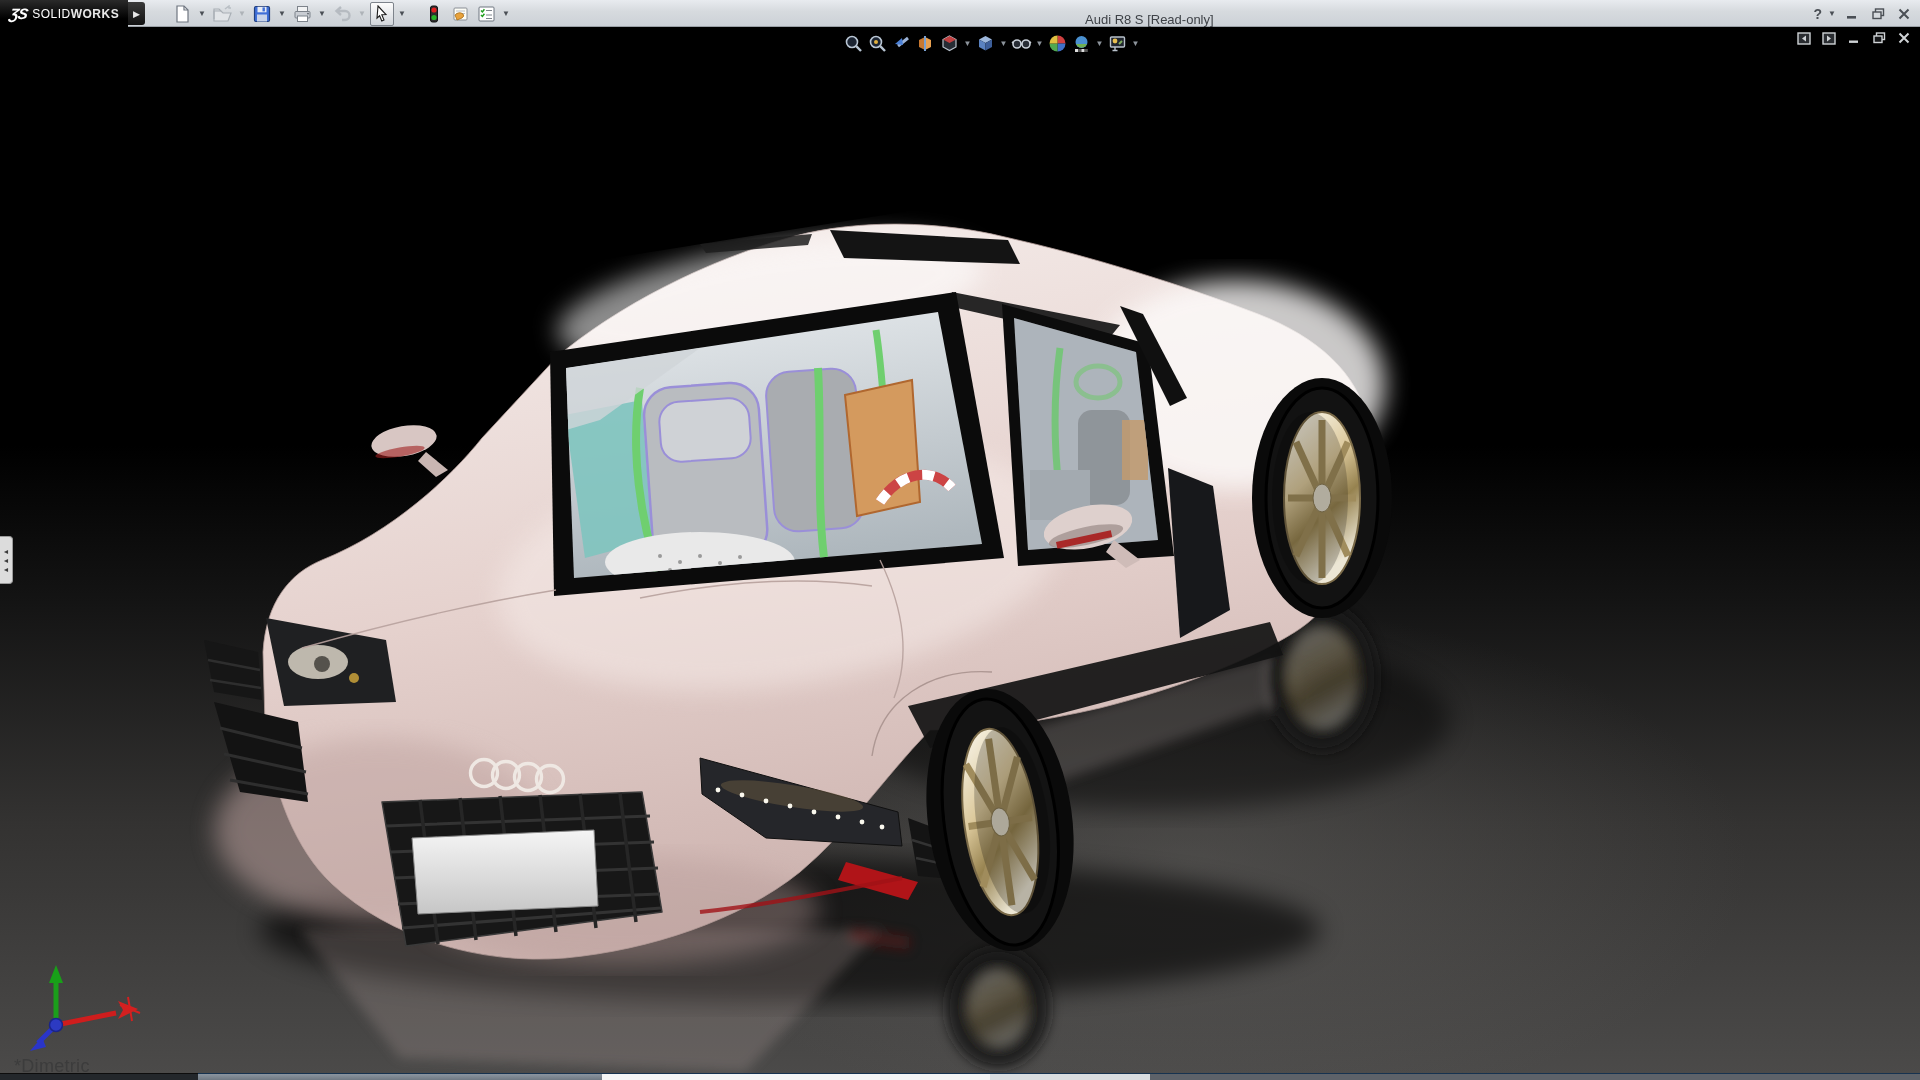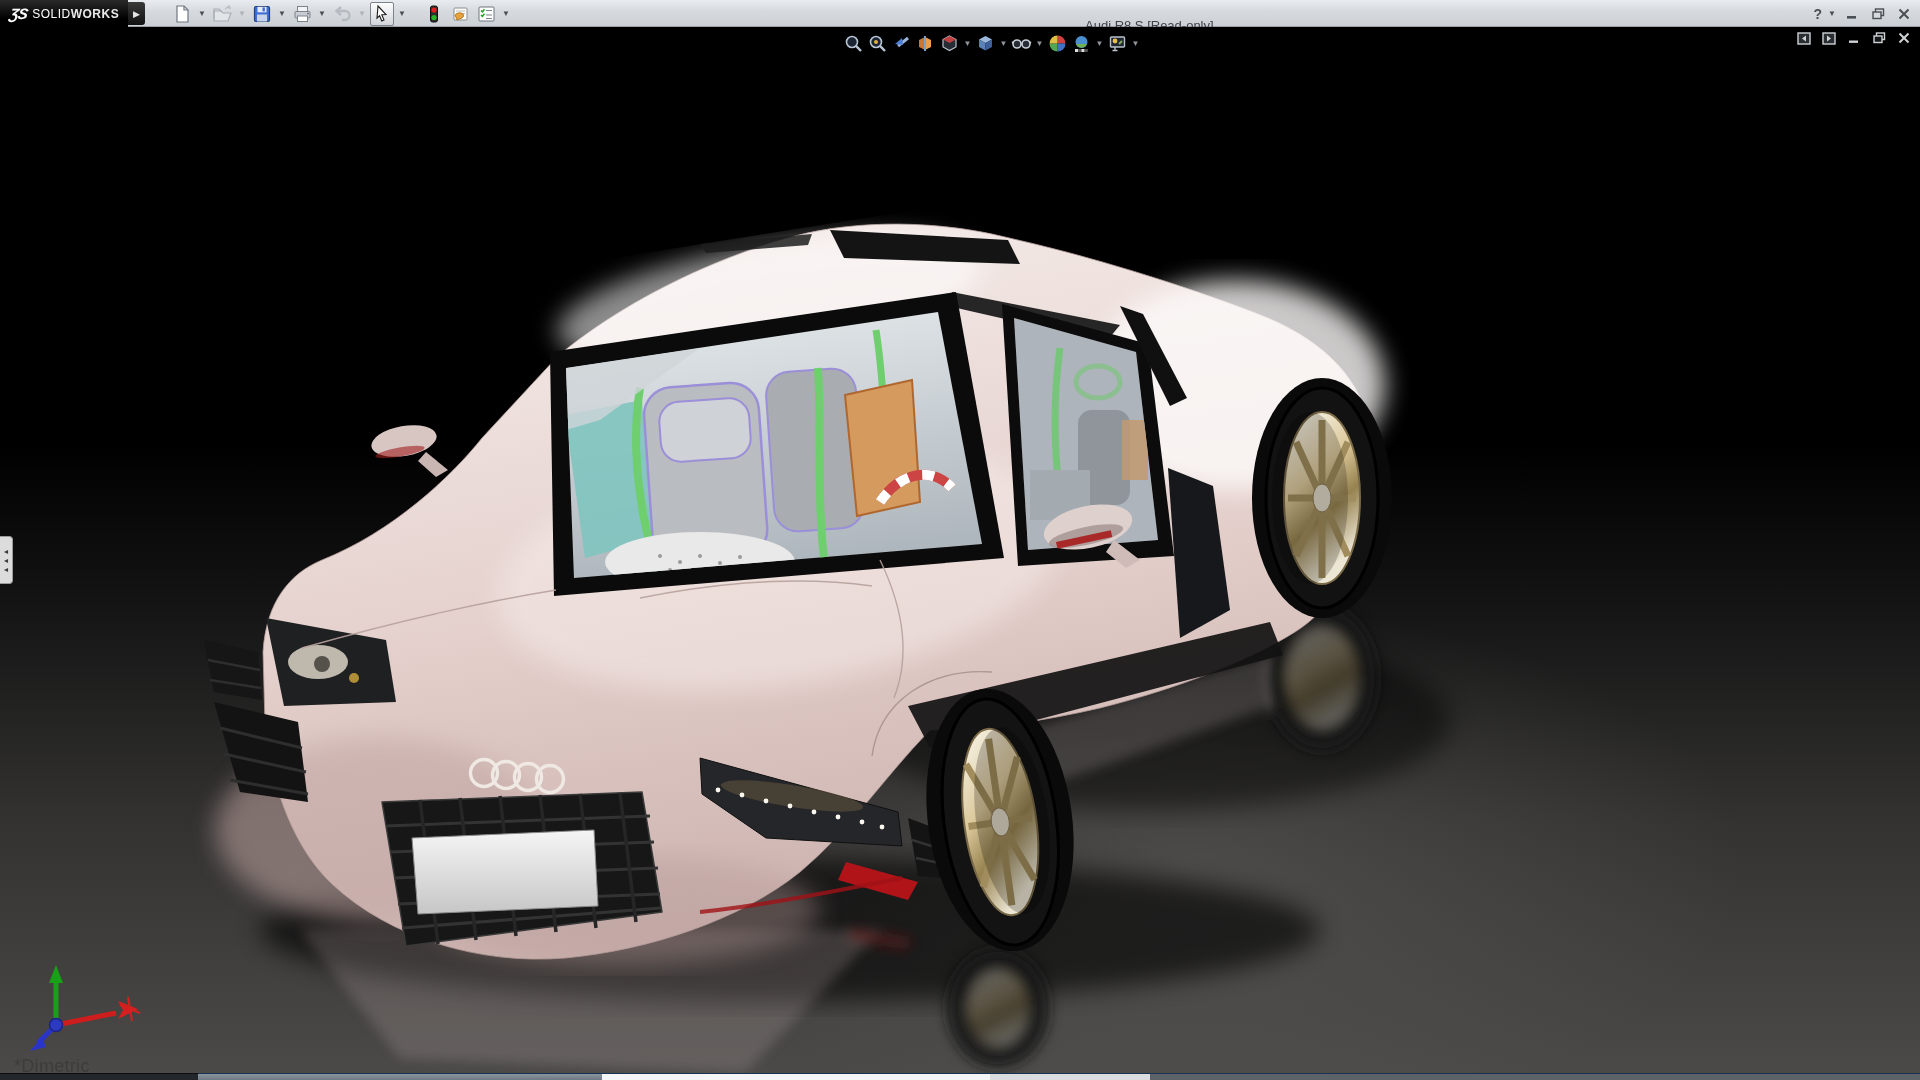--- a/index.html
+++ b/index.html
@@ -19,21 +19,21 @@
   #logo .works { font-weight:bold; font-size:12px; letter-spacing:.5px; color:#e8e8e8; }
   #menu-expand { position:absolute; left:128px; top:2px; width:17px; height:23px;
     background:linear-gradient(180deg,#3a3a3a,#111); border-radius:0 3px 3px 0;
     color:#e8e8e8; font-size:9px; display:flex; align-items:center; justify-content:center; cursor:pointer; }
   #main-toolbar { position:absolute; left:170px; top:0; height:27px; display:flex; align-items:center; gap:2px; }
   .tbtn { width:24px; height:24px; display:flex; align-items:center; justify-content:center; border:1px solid transparent; border-radius:2px; }
   .tbtn.pressed { background:linear-gradient(180deg,#fdfdfd,#d2d6db); border:1px solid #7d838b; }
   .dd { width:12px; height:24px; display:flex; align-items:center; justify-content:center; font-size:8px; color:#4a4f55; }
   .dd.dis { color:#aeb3b8; }
   .tspace { width:10px; }
-  #window-title { position:absolute; left:1085px; top:10px; height:31px; display:flex; align-items:center;
+  #window-title { position:absolute; left:1085px; top:4px; height:31px; display:flex; align-items:center;
     font-size:13px; color:#3e4247; }
   #tb-right { position:absolute; right:6px; top:0; height:27px; display:flex; align-items:center; gap:6px; }
   #tb-right .wbtn { width:20px; height:20px; display:flex; align-items:center; justify-content:center; color:#4a4f55; }
   #help-q { font-weight:bold; font-size:14px; color:#4a4f55; }
 
   
   #viewport { position:absolute; top:27px; left:0; width:1920px; height:1046px; overflow:hidden;
     background:
       radial-gradient(ellipse 900px 420px at 62% 80%, rgba(112,110,107,.38), rgba(0,0,0,0) 62%),
       linear-gradient(180deg,#000 0%,#000 40%,#141414 55%,#333231 76%,#4b4a49 100%); }

